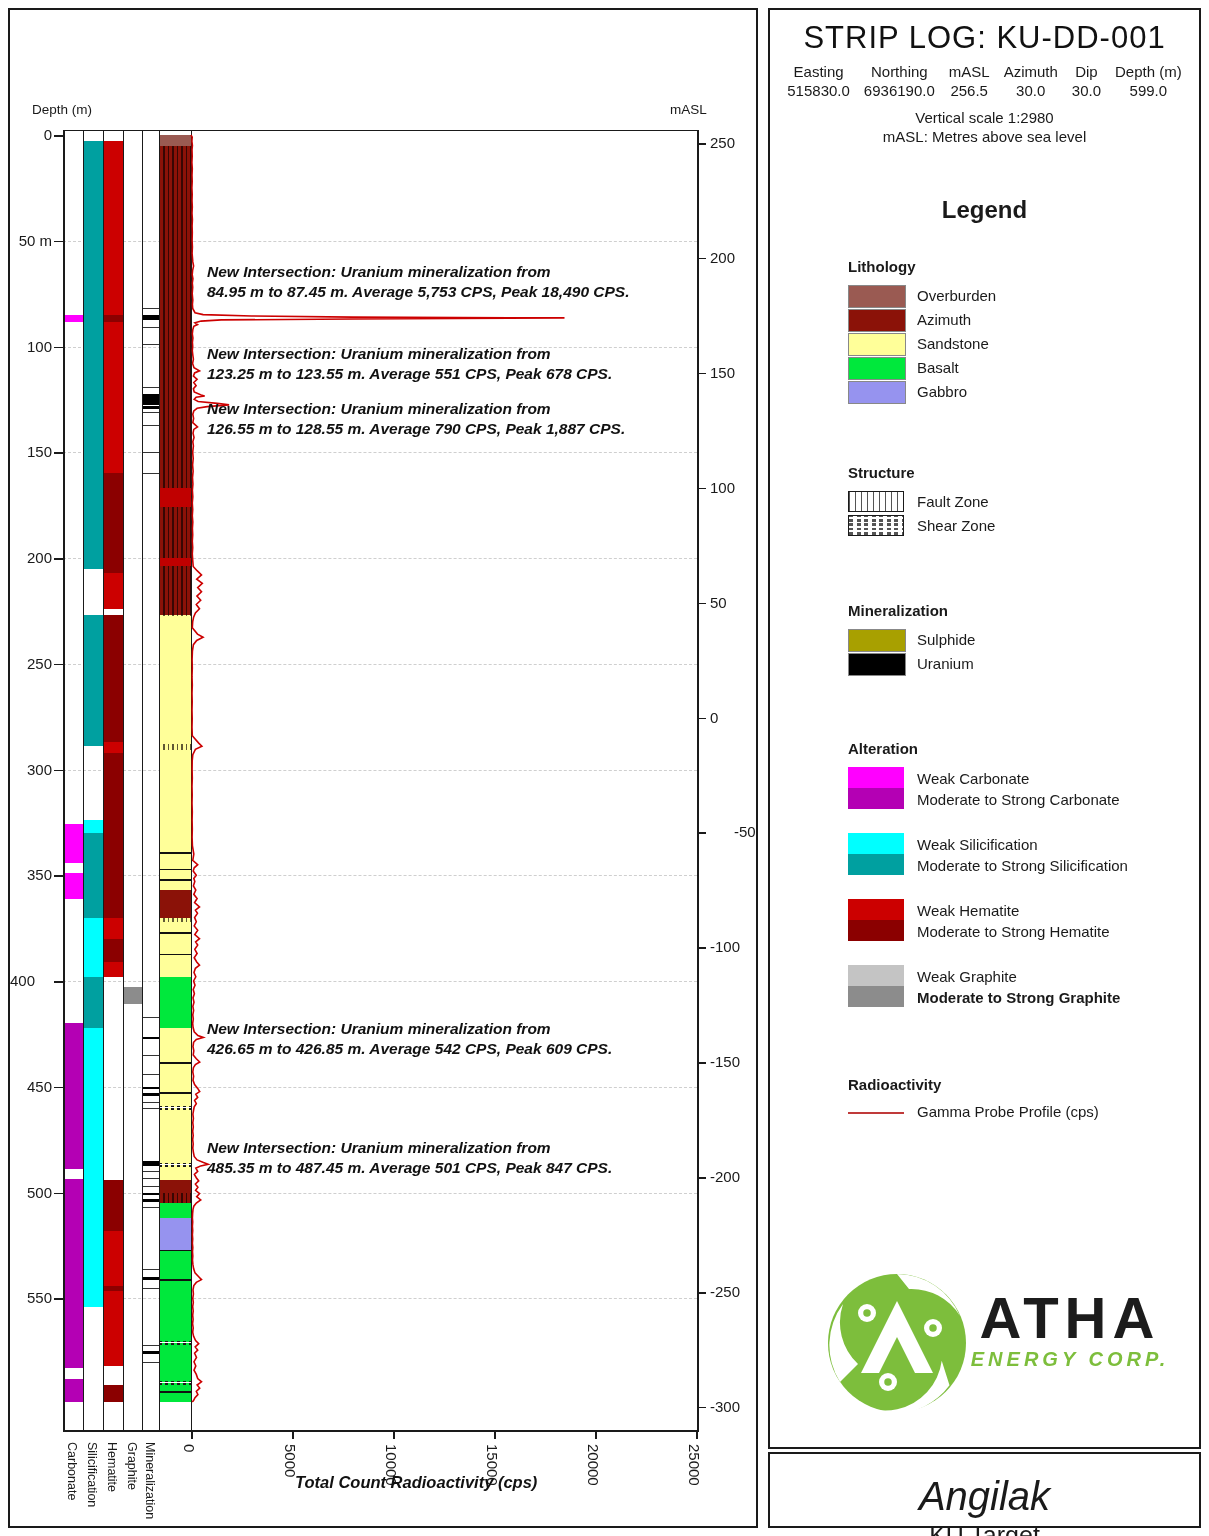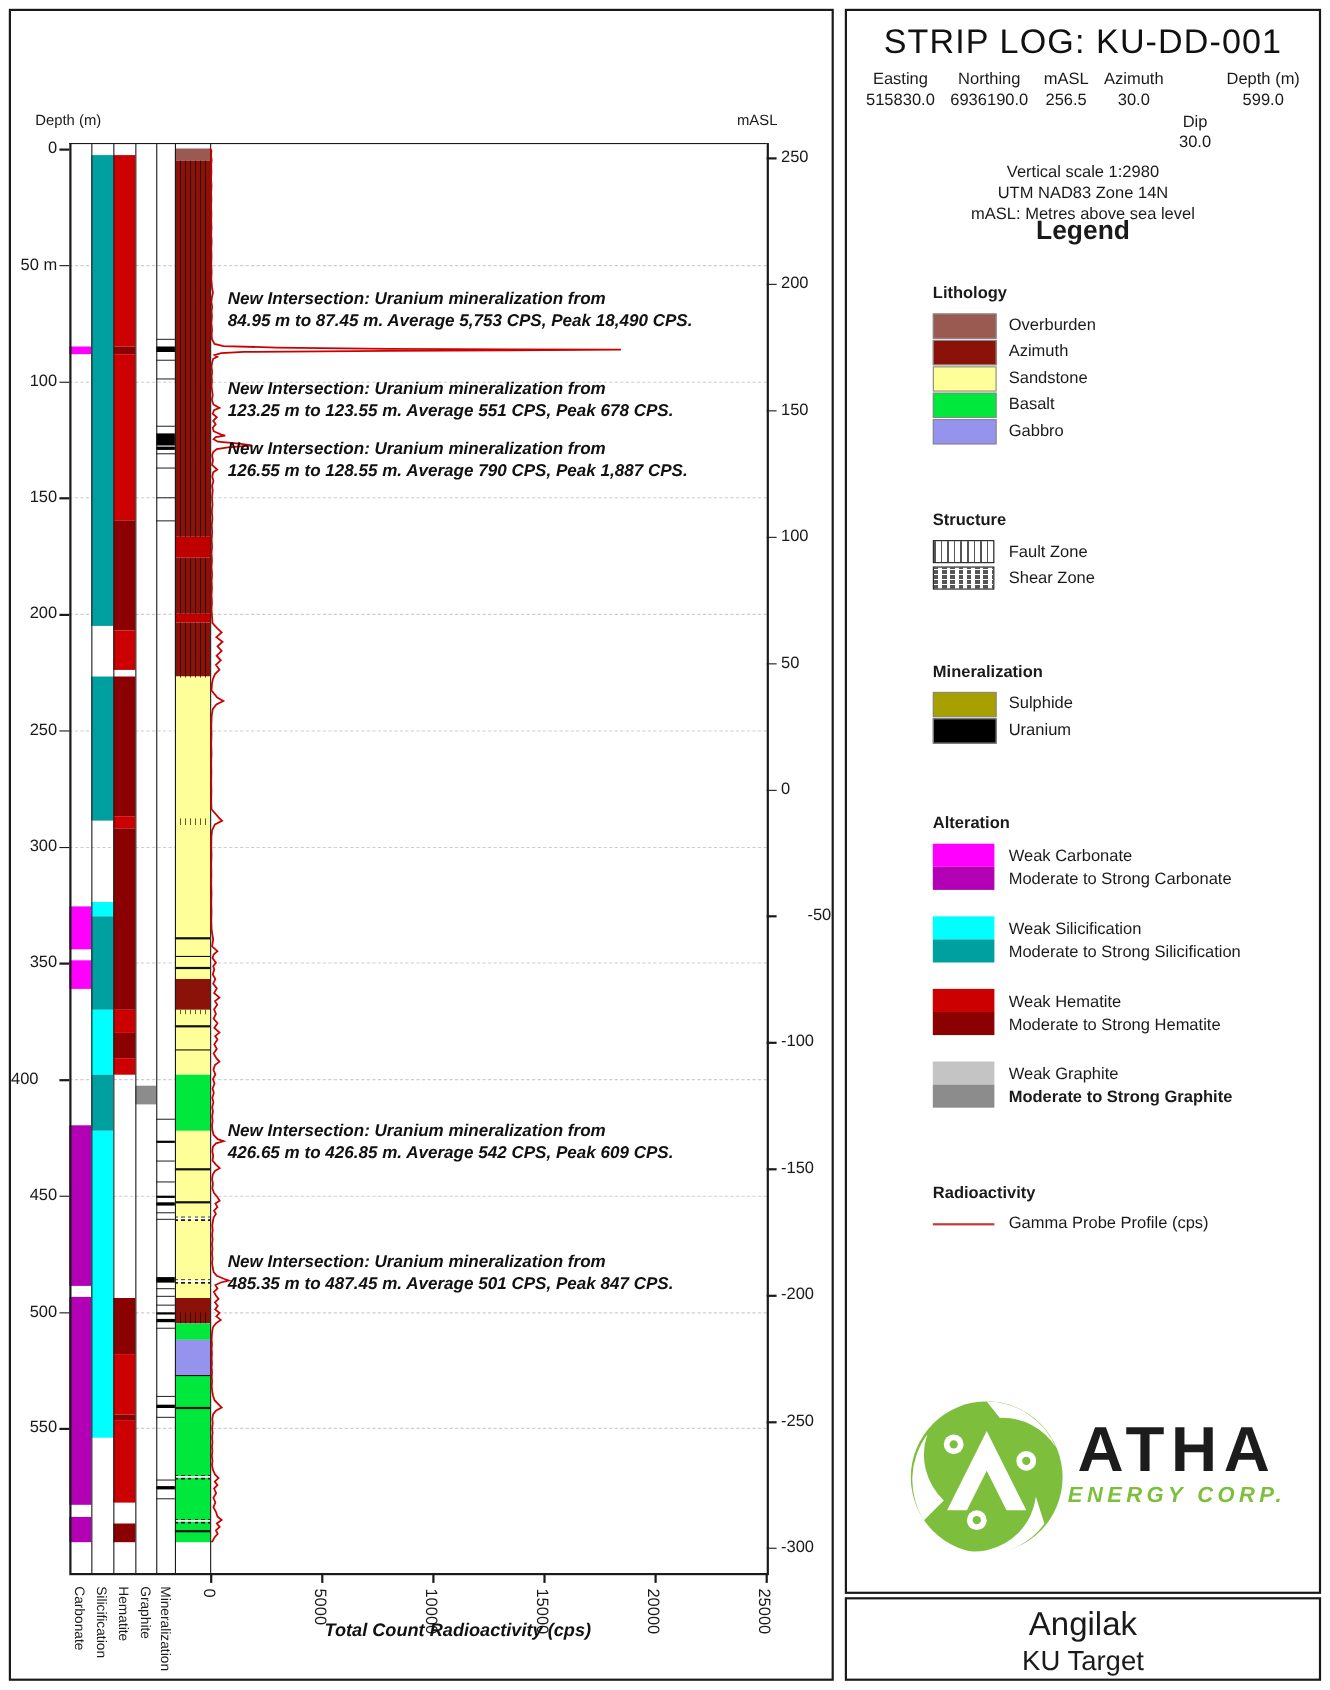--- a/index.html
+++ b/index.html
@@ -30,21 +30,21 @@
                   font-size:24px;font-weight:bold;}
   .leg-section-title{position:absolute;left:848px;font-weight:bold;font-size:15px;}
   .leg-swatch{position:absolute;left:848px;width:56px;height:21px;}
   .leg-label{position:absolute;left:917px;font-size:15px;white-space:nowrap;}
   .leg-pattern{border:1px solid #1a1a1a;box-sizing:border-box;background:#fff;}
   .pat-fault{background-image:repeating-linear-gradient(90deg,#555 0 1.5px,transparent 1.5px 6px);}
   .pat-shear{background-image:repeating-linear-gradient(0deg,transparent 0 3px,#fff 3px 4.5px),
              repeating-linear-gradient(90deg,#555 0 4px,transparent 4px 7.5px);}
   #footer-box{position:absolute;left:768px;top:1452px;width:429px;height:72px;
               border:2px solid #1a1a1a;text-align:center;}
-  #footer-project{font-size:30px;margin-top:6px;}
+  #footer-project{font-size:40px;margin-top:20px;font-style:italic;}
   #footer-target{font-size:25px;margin-top:2px;}
   #logo-wrap{position:absolute;left:800px;top:1268px;width:380px;height:150px;}
   #logo-text{position:absolute;left:160px;top:22px;width:220px;text-align:center;}
   #logo-brand{font-size:58px;font-weight:bold;letter-spacing:6px;color:#1c1c1c;line-height:56px;}
   #logo-sub{font-size:20px;letter-spacing:4px;font-weight:bold;margin-top:2px;font-style:italic;}
 </style>
 </head>
 <body>
 
 <div id="stage">
@@ -277,32 +277,31 @@
           <div style="position: static;">6936190.0</div>
         </div>
         <div class="info-field" style="position: static;">
           <div style="position: static;">mASL</div>
           <div style="position: static;">256.5</div>
         </div>
         <div class="info-field" style="position: static;">
           <div style="position: static;">Azimuth</div>
           <div style="position: static;">30.0</div>
         </div>
-        <div class="info-field" style="position: static; margin-top: 39px;">
+        <div class="info-field" style="position: static;">
           <div style="position: static;">Dip</div>
           <div style="position: static;">30.0</div>
         </div>
         <div class="info-field" style="position: static;">
           <div style="position: static;">Depth (m)</div>
           <div style="position: static;">599.0</div>
         </div>
       </div>
     <div id="scale-lines" style="margin-top:8px;">
         <div class="scale-line" style="position: static;">Vertical scale 1:2980</div>
-        <div class="scale-line" style="position: static;">UTM NAD83 Zone 14N</div>
         <div class="scale-line" style="position: static;">mASL: Metres above sea level</div>
       </div>
   </div>
 
   <div id="legend-heading">Legend</div>
   <div id="legend-sections" class="abs" style="left:0;top:0;width:1209px;height:1536px;pointer-events:none;">
       <div class="leg-section-title" style="top: 258px;">Lithology</div>
       <div class="leg-swatch" style="top: 285px; background: rgb(154, 90, 82); border: 1px solid rgb(136, 136, 136);"></div>
       <div class="leg-label" style="top: 287px;">Overburden</div>
       <div class="leg-swatch" style="top: 309px; background: rgb(139, 18, 8); border: 1px solid rgb(136, 136, 136);"></div>

